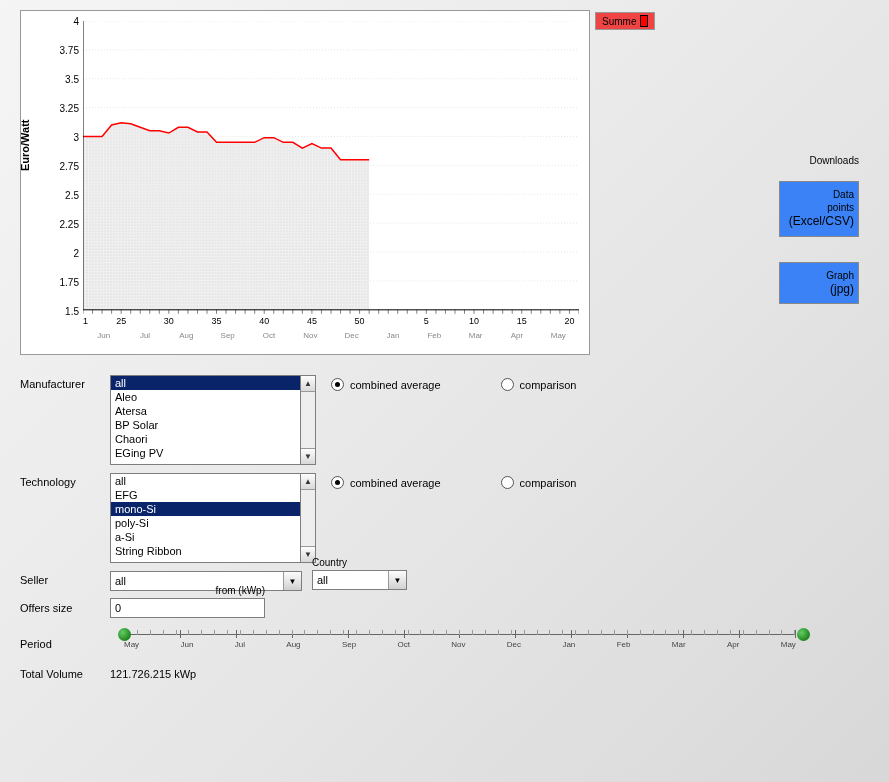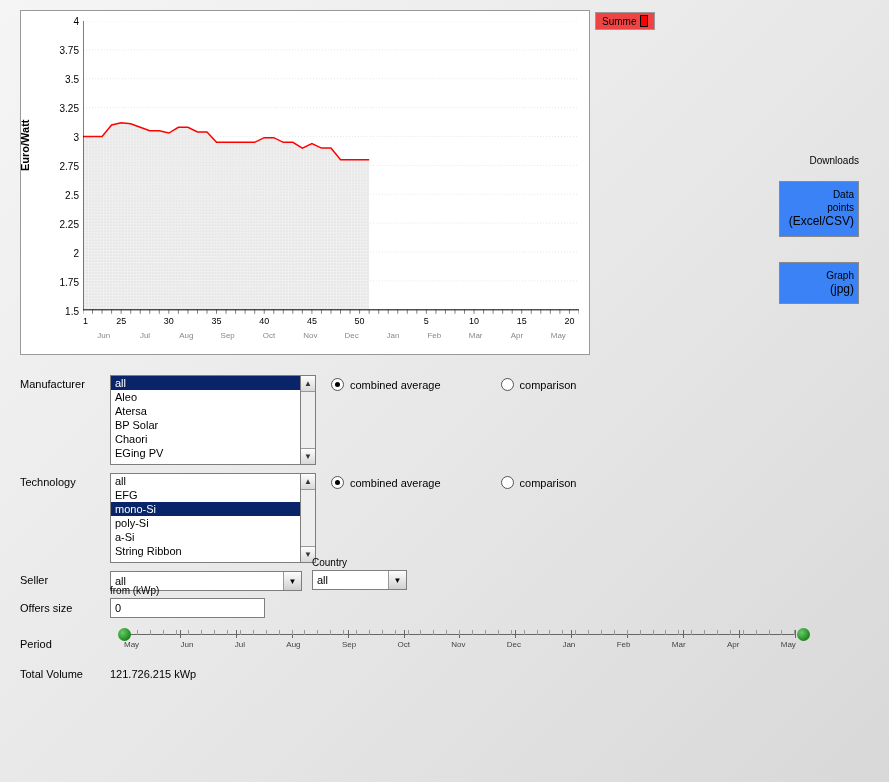--- a/index.html
+++ b/index.html
@@ -406,21 +406,21 @@
       <div class="select" style="width:95px;">
         <span class="val">all</span>
         <span class="btn">▼</span>
       </div>
     </div>
   </div>
 
   <div class="row">
     <div class="row-label">Offers size</div>
     <div>
-      <div class="small-label" style="margin-top:-14px;">from (kWp)</div>
+      <div class="small-label" style="margin-top:-14px;text-align:right;">from (kWp)</div>
       <input class="textinput" value="0" style="">
     </div>
   </div>
 
   <div class="row" style="align-items:center;">
     <div class="row-label">Period</div>
     <div class="slider-wrap">
       <div class="slider-track"></div>
       <div class="slider-ticks" id="slider-ticks">
           <span></span>

